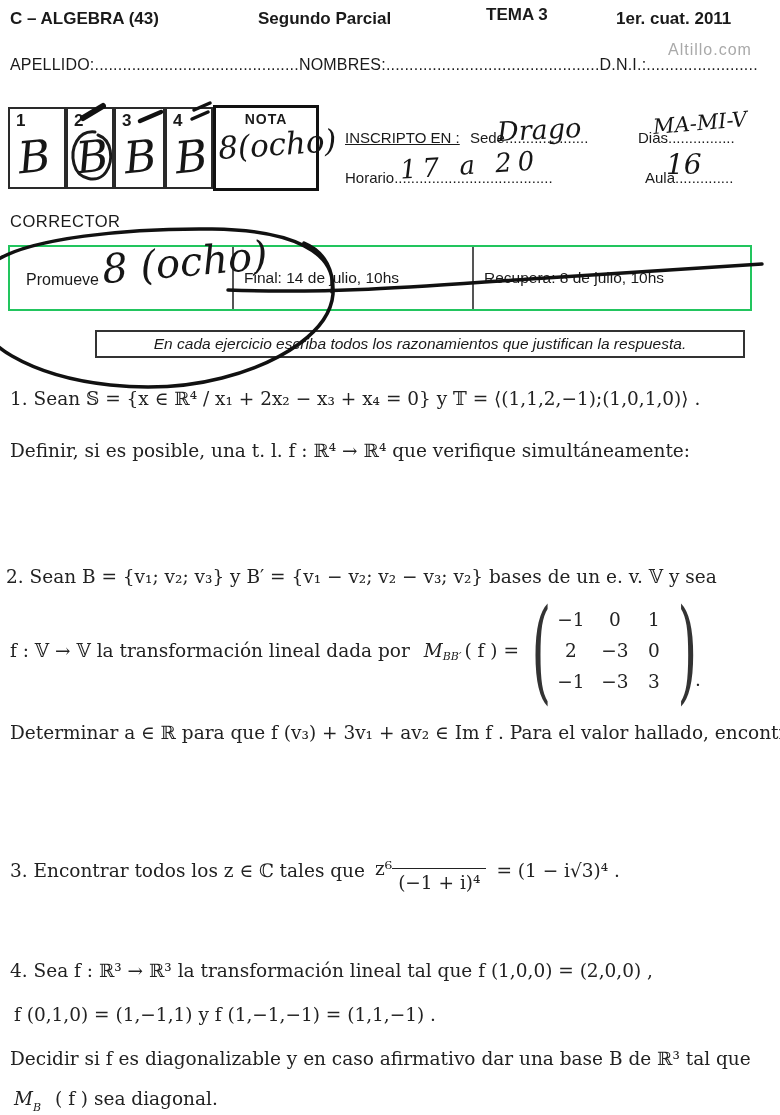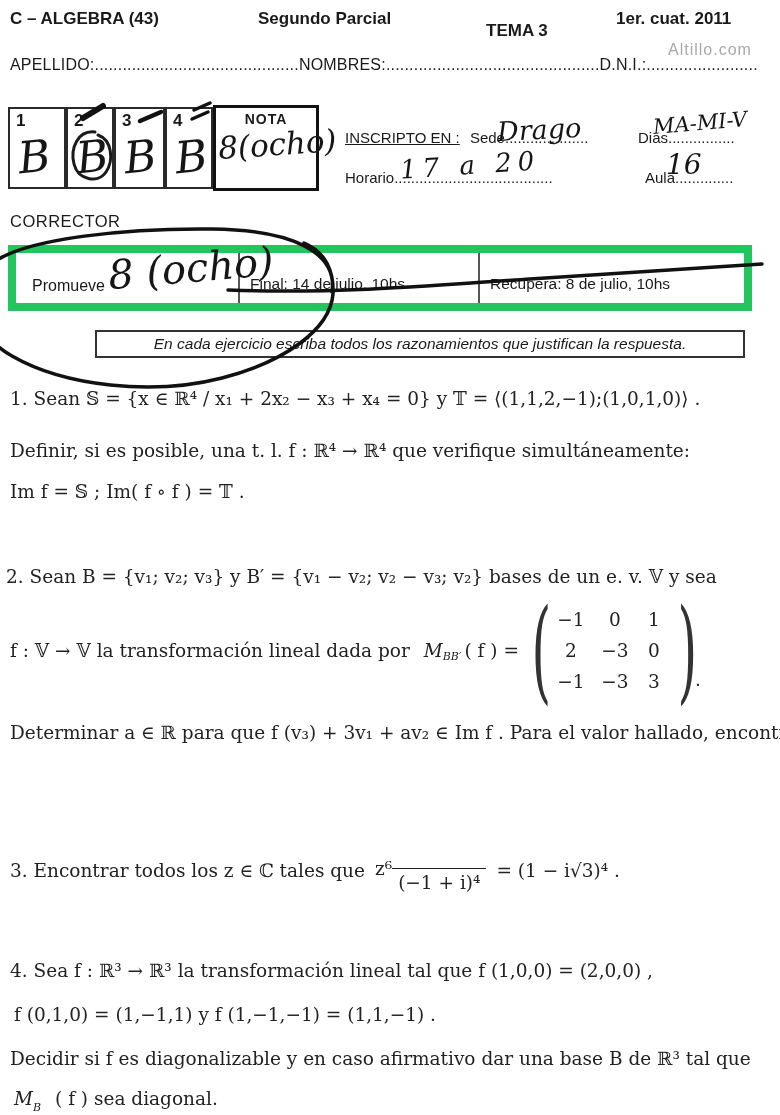--- a/index.html
+++ b/index.html
@@ -24,21 +24,21 @@
   .gradebox .bletter { position:absolute; left:8px; top:22px; font-size:44px; transform:rotate(-6deg); }
   .notabox { position:absolute; top:105px; left:213px; width:106px; height:86px; border:3px solid #111; }
   .notabox .lbl { display:block; text-align:center; font-weight:bold; font-size:14px; margin-top:3px; letter-spacing:1px; }
   .notabox .val { position:absolute; left:2px; top:18px; font-size:31px; transform:rotate(-4deg); }
 
   
   .insc { font-size:15px; white-space:nowrap; }
   .insc-title { text-decoration:underline; font-size:15px; }
 
   
-  .ctable { position:absolute; left:8px; top:245px; width:744px; height:66px; border:8px solid #22c55e; display:flex; }
+  .ctable { position:absolute; left:8px; top:245px; width:744px; height:66px; border:2px solid #22c55e; display:flex; }
   .ctable .cell { border-right:2px solid #555; position:relative; }
   .ctable .cell:last-child { border-right:none; }
   .ctable .celltext { font-size:15.5px; white-space:nowrap; }
 
   
   .instr {
     position:absolute; left:95px; top:330px; width:650px; height:28px;
     border:2px solid #333; display:flex; align-items:center; justify-content:center;
   }
   .instr span { font-style:italic; font-size:15.5px; white-space:nowrap; }
@@ -63,21 +63,21 @@
 
   svg.overlay { position:absolute; left:0; top:0; pointer-events:none; }
 </style>
 </head>
 <body>
 
 <div class="page">
 
   <div class="abs hdr sans" style="left:10px; top:9px;">C – ALGEBRA (43)</div>
   <div class="abs hdr sans" style="left:258px; top:9px;">Segundo Parcial</div>
-  <div class="abs hdr sans" style="left:486px; top:21px;">TEMA 3</div>
+  <div class="abs hdr sans" style="left:486px; top:5px;">TEMA 3</div>
   <div class="abs hdr sans" style="left:616px; top:9px;">1er. cuat. 2011</div>
   <div class="abs watermark sans" style="left:668px; top:41px;">Altillo.com</div>
 
   <div class="abs idline sans" style="left:10px; top:56px; width:770px; overflow:hidden;">
     <span>APELLIDO:</span><span>............................................</span><span>NOMBRES:</span><span>..............................................</span><span>D.N.I.:</span><span>........................</span>
   </div>
 
   <div class="gradebox sans" style="left:8px;   width:58px;">
     <span class="num">1</span>
     <span class="bletter hw">B</span>
@@ -132,21 +132,20 @@
       <span class="celltext abs" style="left:10px; top:22px;">Recupera: 8 de julio, 10hs</span>
     </div>
   </div>
 
   <div class="instr sans">
     <span>En cada ejercicio escriba todos los razonamientos que justifican la respuesta.</span>
   </div>
 
   <div class="abs prob serif" style="left:10px; top:388px;">1. Sean  𝕊 = {x ∈ ℝ⁴ / x₁ + 2x₂ − x₃ + x₄ = 0}  y   𝕋 = ⟨(1,1,2,−1);(1,0,1,0)⟩ .</div>
   <div class="abs prob serif" style="left:10px; top:440px;">Definir, si es posible, una t. l.   f : ℝ⁴ → ℝ⁴  que  verifique simultáneamente:</div>
-  <div class="abs prob serif" style="left:10px; top:481px;">Im f  = 𝕊 ;   Im( f ∘ f ) = 𝕋 .</div>
 
   <div class="abs prob serif" style="left:6px; top:566px;">2. Sean  B = {v₁; v₂; v₃}  y   B′ = {v₁ − v₂; v₂ − v₃; v₂}  bases de un e. v.  𝕍   y sea</div>
   <div class="abs prob serif mrow" style="left:10px; top:600px; height:100px;">
     <span>f : 𝕍 → 𝕍  la transformación lineal dada por</span>
     <span class="mit" style="margin-left:14px;">M</span>
     <span class="msub">BB′</span>
     <span style="margin-left:3px;">( f ) =</span>
     <span class="matrix">
       <span class="paren">(</span>
       <span class="mxgrid">

